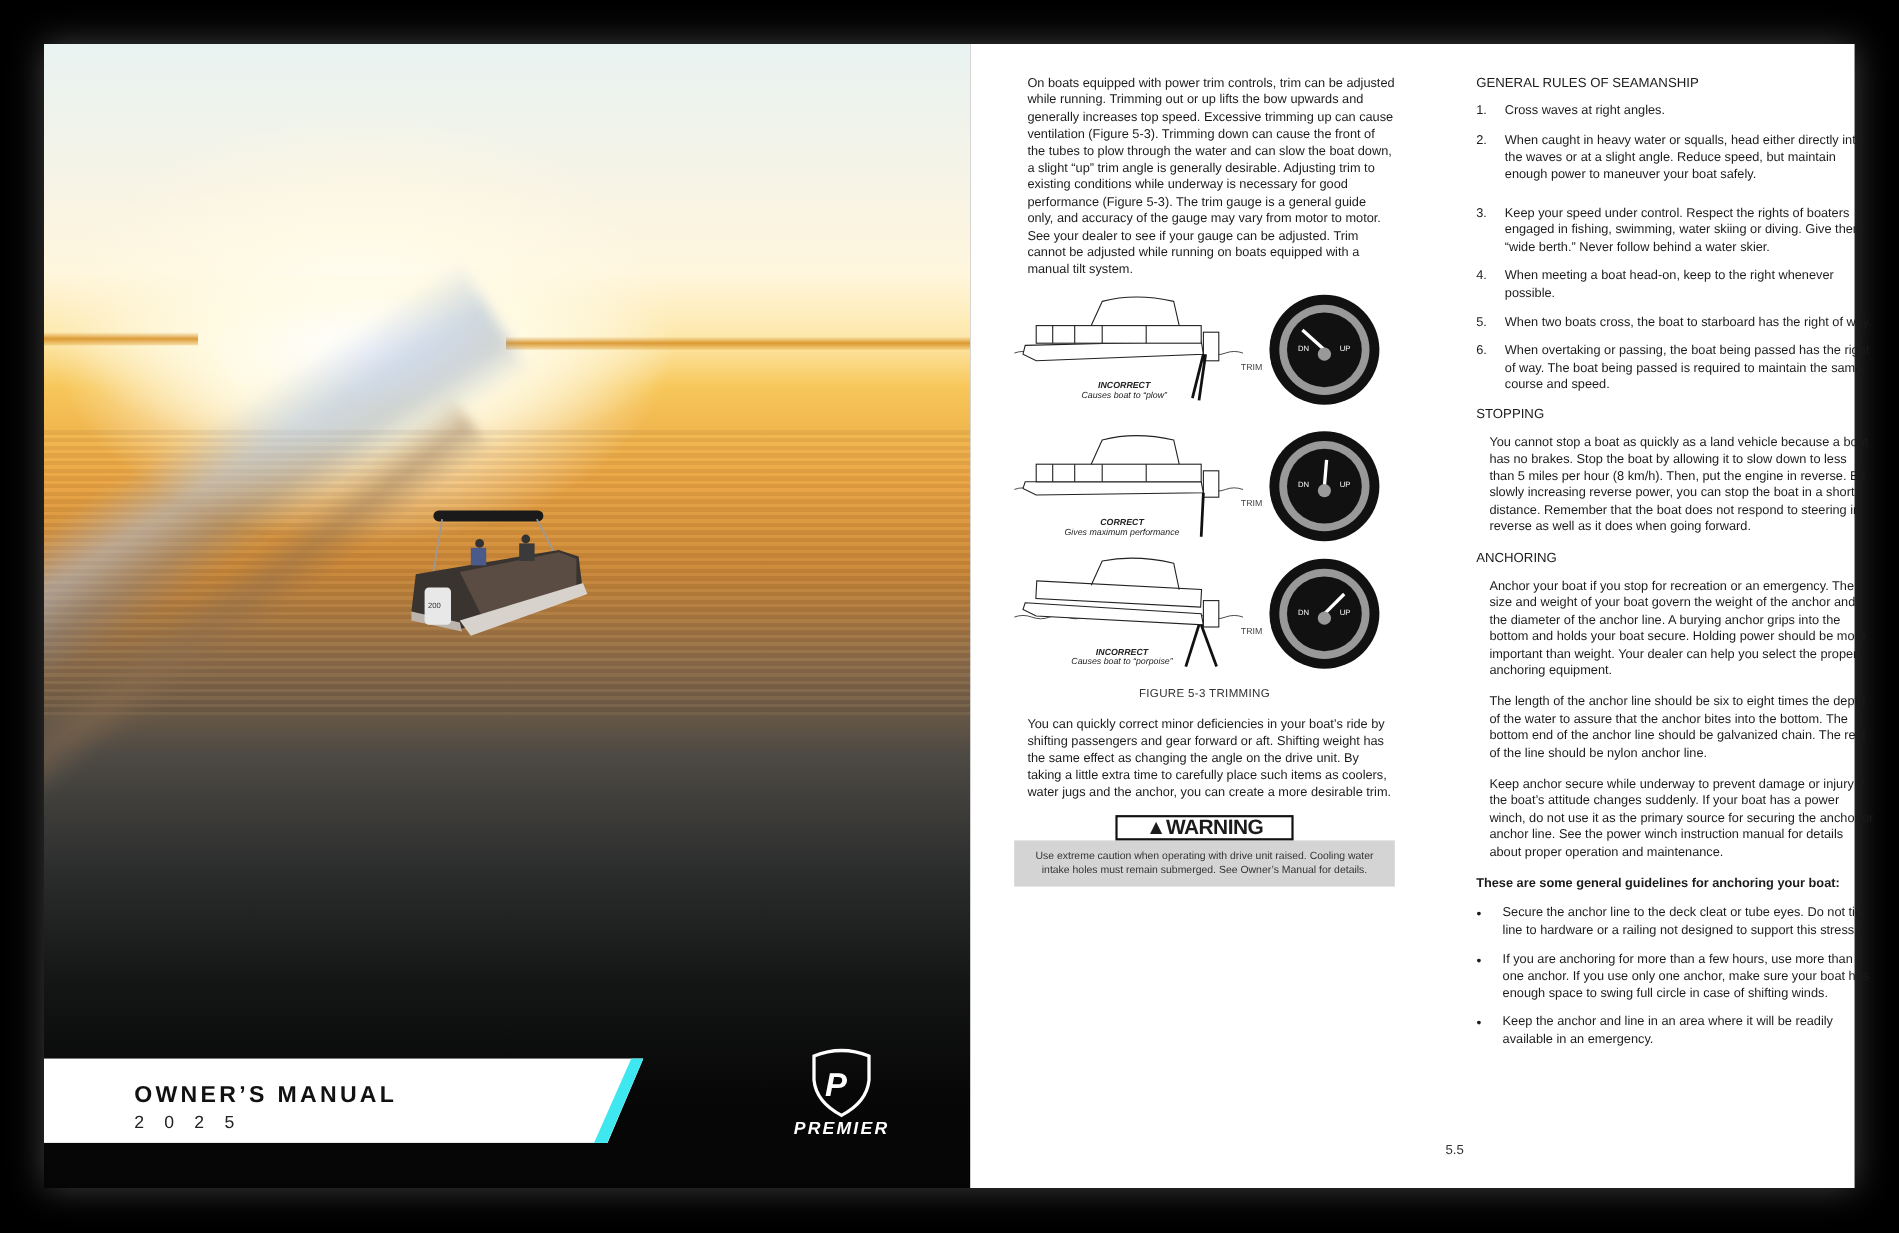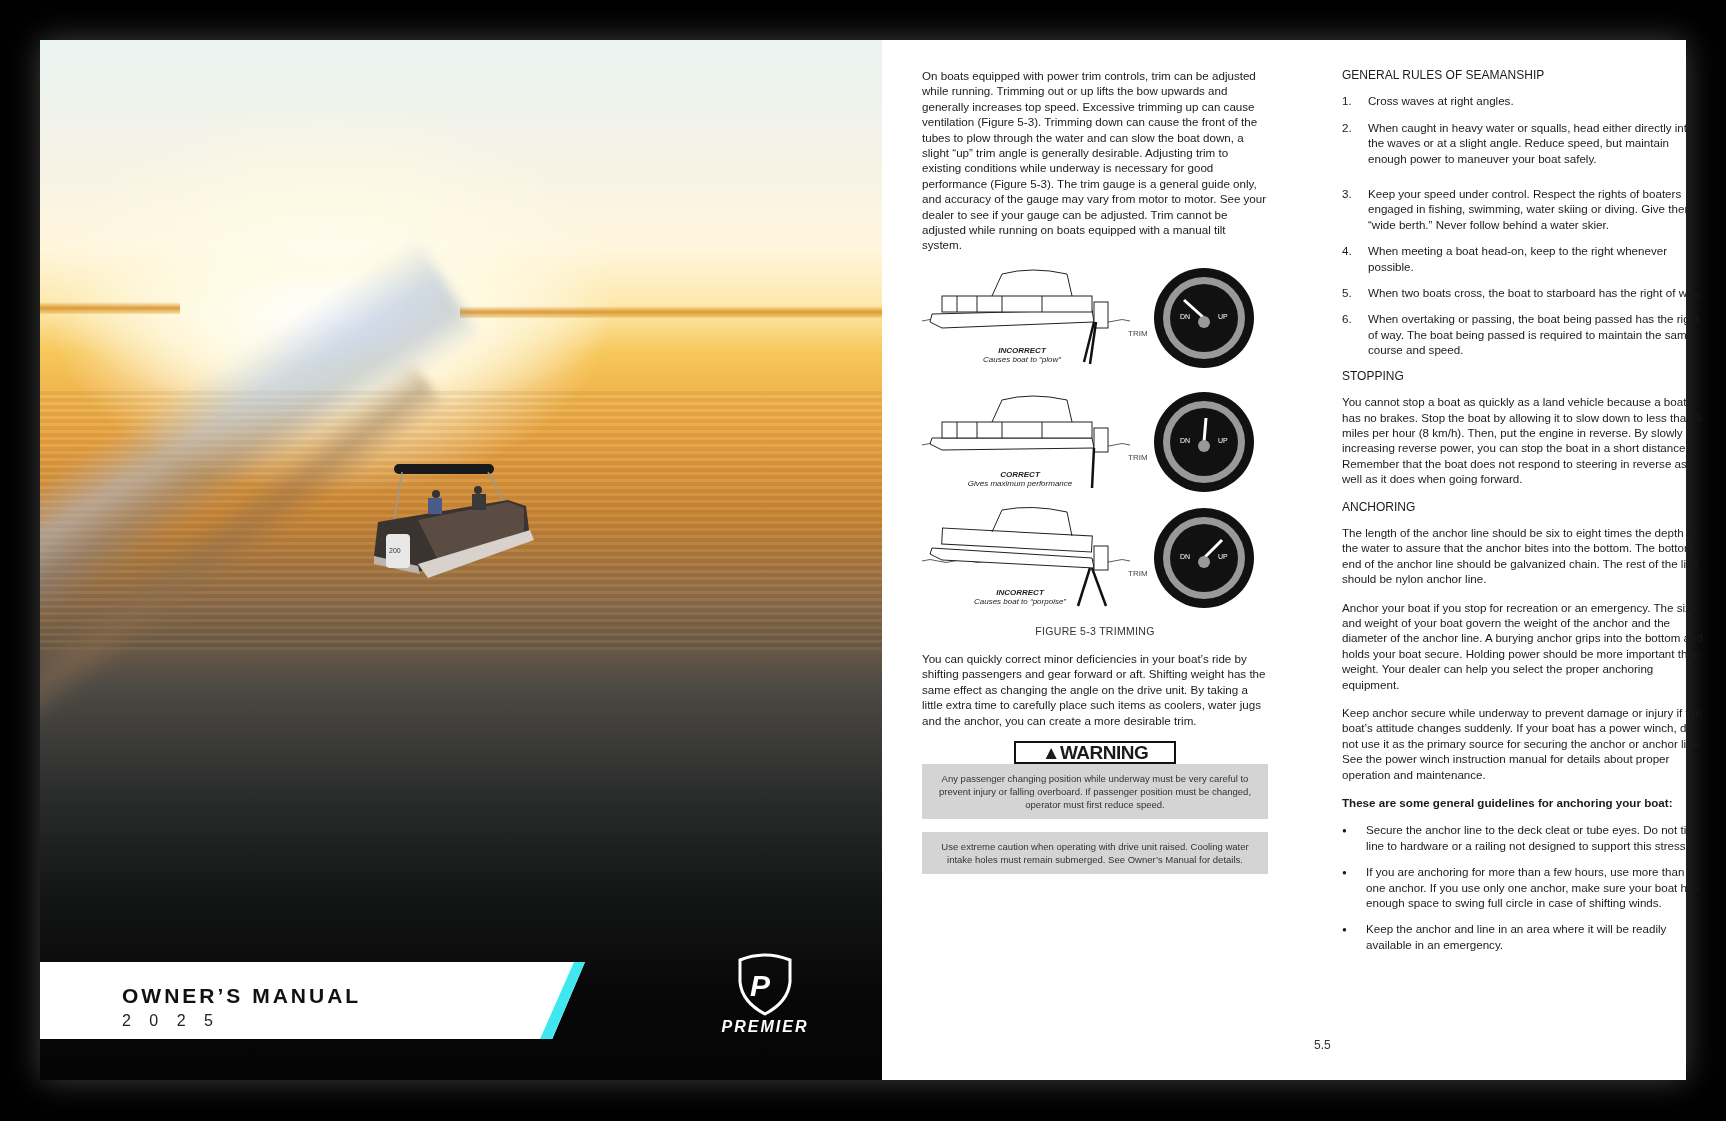--- a/index.html
+++ b/index.html
@@ -28,21 +28,21 @@
     clip-path:polygon(34px 0, 45px 0, 12px 77px, 0 77px); }
   .title { position:absolute; left:82px; top:944px; font-size:21px; font-weight:bold; letter-spacing:3px; color:#111; }
   .year { position:absolute; left:82px; top:972px; font-size:16px; letter-spacing:7px; color:#222; }
   .logo { position:absolute; left:660px; top:908px; width:130px; height:96px; }
   .logo-word { position:absolute; left:0; top:70px; width:130px; text-align:center; color:#fff; font-weight:bold; font-style:italic; font-size:16px; letter-spacing:2px; }
 
   .right-page { position:absolute; left:842px; top:0; width:804px; height:1040px; background:#fff; color:#1b1b1b; }
   .col { position:absolute; font-size:11.6px; line-height:15.4px; }
   .col-mid { left:40px; top:28px; width:346px; }
   .col-right { left:460px; top:28px; width:362px; }
-  p { margin:0 0 13px 0; }
+  p { margin:0 0 13px 12px; }
   h3 { margin:0 0 10px 0; font-size:12px; font-weight:normal; }
   .ol-item, .ul-item { display:flex; margin:0 0 11px 0; }
   .ol-num { width:26px; flex:none; }
   .ul-dot { width:24px; flex:none; font-size:8px; padding-top:1px; }
   .guide { font-weight:bold; margin:0 0 12px 0; }
   .fig { position:relative; height:375px; margin:4px 0 10px 0; }
   .fig-row { position:absolute; left:0; width:346px; height:110px; }
   .fig-caption { position:absolute; left:0; top:358px; width:346px; text-align:center; font-size:10.5px; color:#333; letter-spacing:0.3px; }
   .boat-lbl { position:absolute; font-size:8px; text-align:center; color:#222; line-height:9px;font-style:italic; }
   .boat-lbl b { display:block; font-size:8px; }
@@ -181,21 +181,20 @@
           </div>
         </div>
         <div class="fig-caption">FIGURE 5-3 TRIMMING</div>
       </div>
 
       <p>You can quickly correct minor deficiencies in your boat’s ride by shifting passengers and gear forward or aft. Shifting weight has the same effect as changing the angle on the drive unit. By taking a little extra time to carefully place such items as coolers, water jugs and the anchor, you can create a more desirable trim.</p>
 
       <div class="alert">
         <div class="alert-box"><span>▲</span><span>WARNING</span></div>
       </div>
-      <div class="alert-msg">Any passenger changing position while underway must be very careful to prevent injury or falling overboard. If passenger position must be changed, operator must first reduce speed.</div>
 
 
       <div class="alert-msg">Use extreme caution when operating with drive unit raised. Cooling water intake holes must remain submerged. See Owner’s Manual for details.</div>
     </div>
 
     <div class="col col-right">
       <h3>GENERAL RULES OF SEAMANSHIP</h3>
       <div>
         <div class="ol-item">
             <span class="ol-num">1.</span>
@@ -220,22 +219,22 @@
         <div class="ol-item">
             <span class="ol-num">6.</span>
             <span>When overtaking or passing, the boat being passed has the right of way. The boat being passed is required to maintain the same course and speed.</span>
           </div>
       </div>
 
       <h3>STOPPING</h3>
       <p>You cannot stop a boat as quickly as a land vehicle because a boat has no brakes. Stop the boat by allowing it to slow down to less than 5 miles per hour (8 km/h). Then, put the engine in reverse. By slowly increasing reverse power, you can stop the boat in a short distance. Remember that the boat does not respond to steering in reverse as well as it does when going forward.</p>
 
       <h3>ANCHORING</h3>
+      <p>Anchor your boat if you stop for recreation or an emergency. The size and weight of your boat govern the weight of the anchor and the diameter of the anchor line. A burying anchor grips into the bottom and holds your boat secure. Holding power should be more important than weight. Your dealer can help you select the proper anchoring equipment.</p>
       <p>The length of the anchor line should be six to eight times the depth of the water to assure that the anchor bites into the bottom. The bottom end of the anchor line should be galvanized chain. The rest of the line should be nylon anchor line.</p>
-      <p>Anchor your boat if you stop for recreation or an emergency. The size and weight of your boat govern the weight of the anchor and the diameter of the anchor line. A burying anchor grips into the bottom and holds your boat secure. Holding power should be more important than weight. Your dealer can help you select the proper anchoring equipment.</p>
       <p>Keep anchor secure while underway to prevent damage or injury if the boat’s attitude changes suddenly. If your boat has a power winch, do not use it as the primary source for securing the anchor or anchor line. See the power winch instruction manual for details about proper operation and maintenance.</p>
 
       <div class="guide">These are some general guidelines for anchoring your boat:</div>
       <div>
         <div class="ul-item">
             <span class="ul-dot">●</span>
             <span>Secure the anchor line to the deck cleat or tube eyes. Do not tie line to hardware or a railing not designed to support this stress.</span>
           </div>
         <div class="ul-item">
             <span class="ul-dot">●</span>

